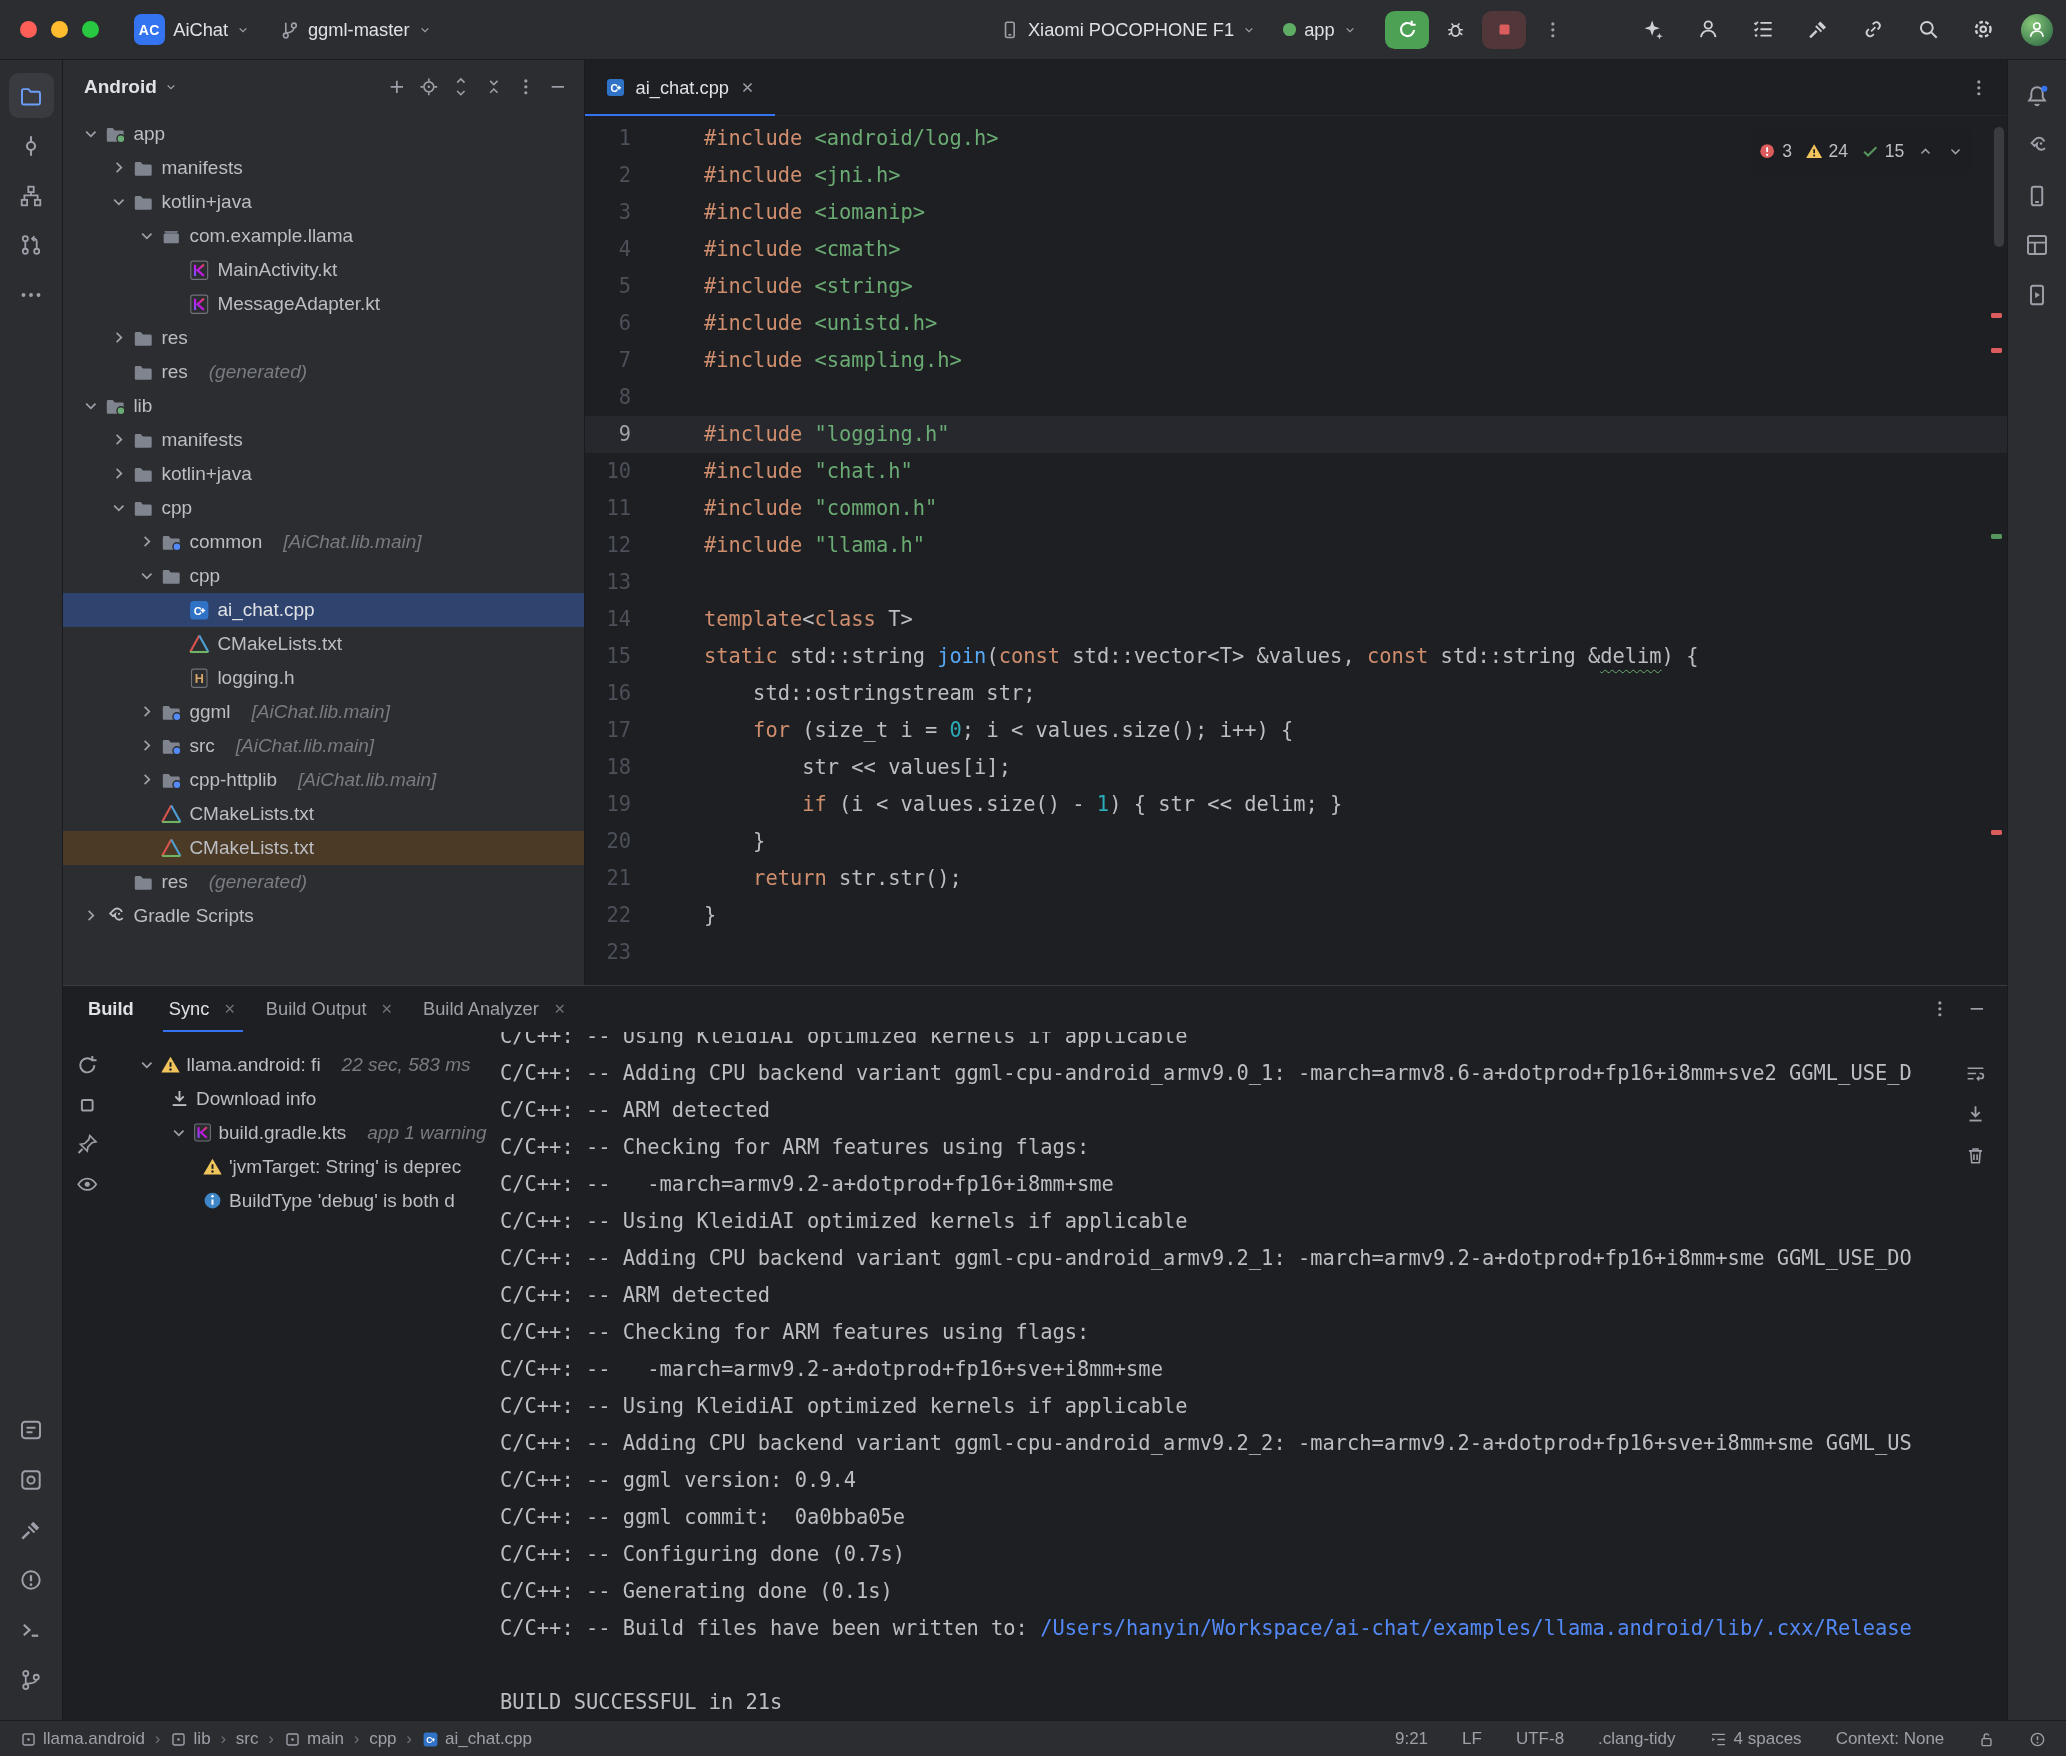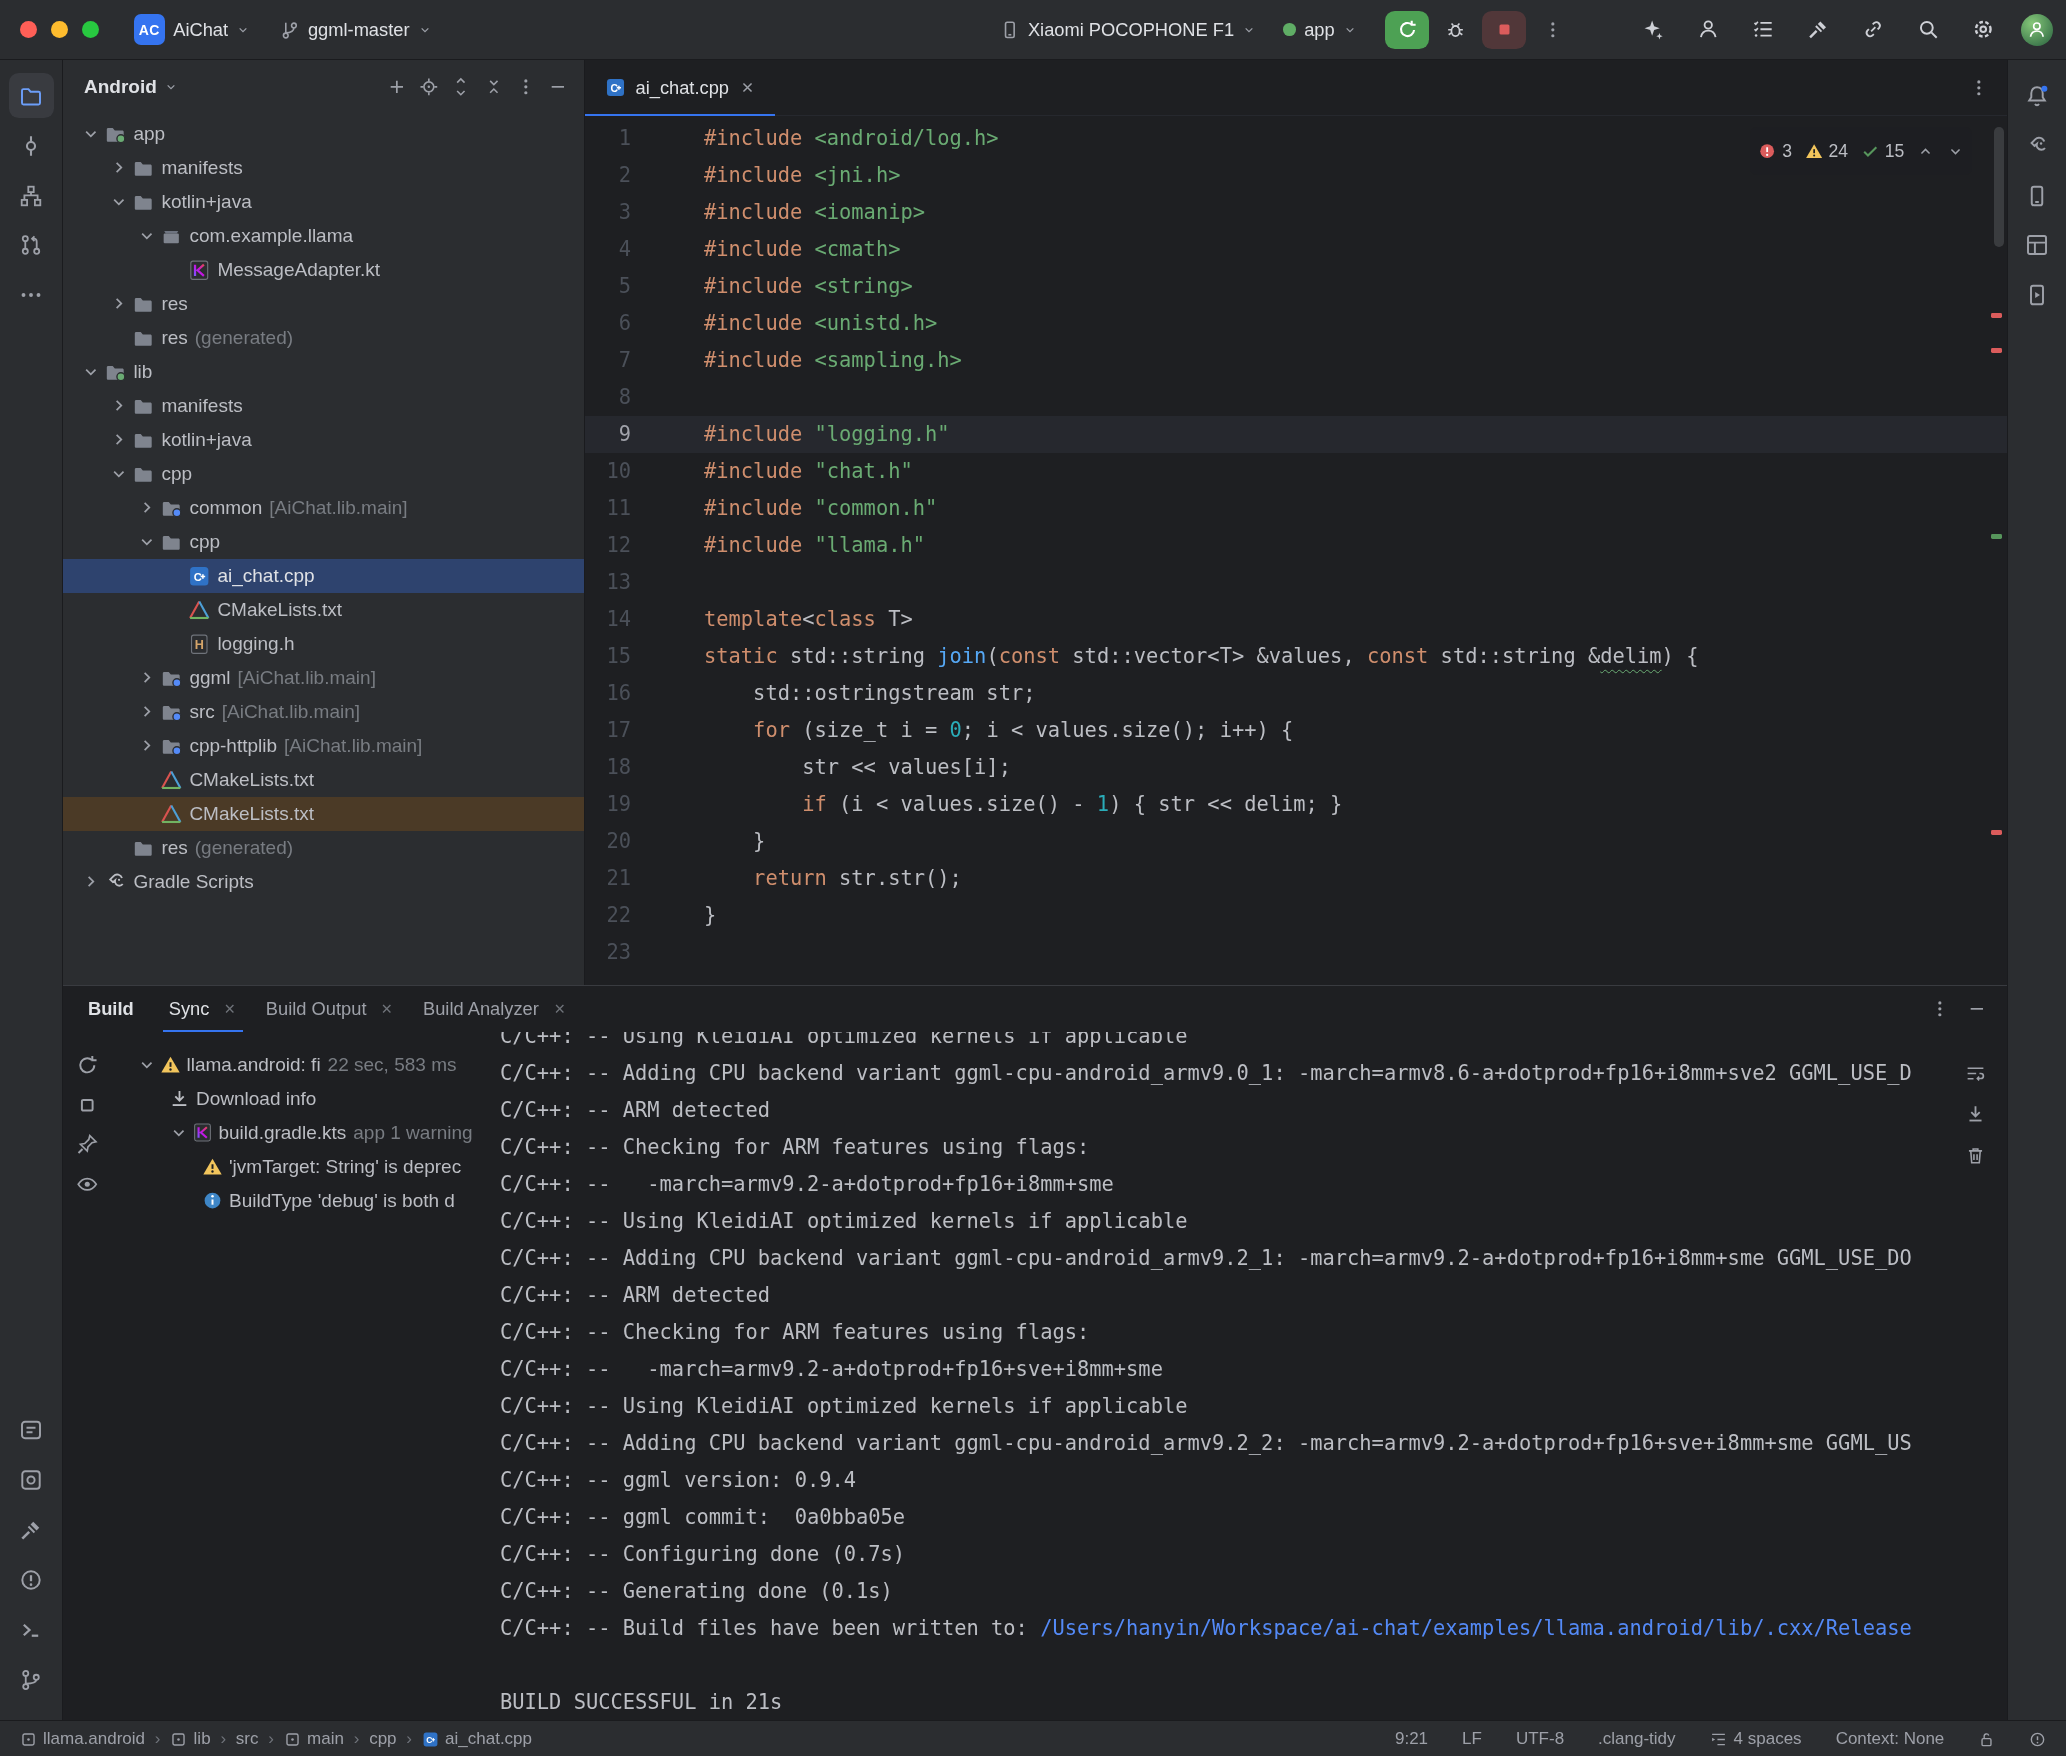--- a/index.html
+++ b/index.html
@@ -48,21 +48,21 @@
   .pp-title{display:flex;align-items:center;gap:7px;font-size:19px;font-weight:600;color:#DFE1E5;}
   .pp-actions{margin-left:auto;display:flex;gap:2.8px;color:#9DA0A8;}
   .pp-actions .pbtn{width:29.5px;height:29.5px;border-radius:5.6px;display:flex;align-items:center;justify-content:center;}
   .pp-actions .pbtn svg{width:19.7px;height:19.7px;}
   .tree{flex:1;padding-top:4.2px;font-size:19px;overflow:hidden;}
   .tree-row{height:34px;display:flex;align-items:center;white-space:nowrap;overflow:hidden;}
   .tree-row .tw{width:22.5px;height:22.5px;display:flex;align-items:center;justify-content:center;color:#9DA0A8;flex:none;}
   .tree-row .tw svg{width:19.7px;height:19.7px;}
   .tree-row .icon{width:22.5px;height:22.5px;margin:0 7px 0 1.4px;}
   .tree-row .tl{color:#BCBEC4;}
-  .tree-row .ts{color:#787C82;margin-left:7px;}
+  .tree-row .ts{color:#787C82;margin-left:21px;font-style:italic;}
   .tree-row.selected{background:#2E436E;}
   .tree-row.selected .tl{color:#DFE1E5;}
   .tree-row.highlighted{background:#4B3A26;}
 
   
   .editor{flex:1;background:#1E1F22;display:flex;flex-direction:column;position:relative;min-width:0;}
   .tabbar{height:56px;display:flex;align-items:center;border-bottom:0.7px solid #26282E;flex:none;}
   .tab{height:100%;display:flex;align-items:center;gap:9.8px;padding:0 19.7px;font-size:18.3px;color:#DFE1E5;position:relative;}
   .tab.active::after{content:"";position:absolute;left:0;right:0;bottom:-0.7px;height:2.1px;background:#3574F0;}
   .tab .close{color:#9DA0A8;}
@@ -448,20 +448,37 @@
                     <path d="M4.2 6.2 8 10l3.8-3.8" stroke="currentColor" stroke-width="1.4"></path>
                   </svg>
                 </span>
                 <span class="icon">
                   <svg viewBox="0 0 16 16" fill="none">
                     <path d="M3 4.2h10l-1.1 1.9H4.1z" fill="#6E7480"></path>
                     <rect x="2.6" y="6.1" width="10.8" height="6.9" rx=".8" fill="#7F848E"></rect>
                   </svg>
                 </span>
                 <span class="tl">com.example.llama</span>
+              </div>
+              <div class="tree-row " style="padding-left:101px">
+                <span class="tw"></span>
+                <span class="icon">
+                  <svg viewBox="0 0 16 16" fill="none">
+                    <rect x="2" y="1.5" width="12" height="13" rx="1.5" fill="#2B2D30" stroke="#6F737A" stroke-width=".8"></rect>
+                    <defs>
+                      <linearGradient id="kgr" x1="0" y1="1" x2="1" y2="0">
+                        <stop offset="0" stop-color="#7F52FF"></stop>
+                        <stop offset=".5" stop-color="#C711E1"></stop>
+                        <stop offset="1" stop-color="#E44857"></stop>
+                      </linearGradient>
+                    </defs>
+                    <path d="M5 4v8M11.3 4 6.8 8l4.5 4" stroke="url(#kgr)" stroke-width="1.6"></path>
+                  </svg>
+                </span>
+                <span class="tl">MainActivity.kt</span>
               </div>
               <div class="tree-row " style="padding-left:101px">
                 <span class="tw"></span>
                 <span class="icon">
                   <svg viewBox="0 0 16 16" fill="none">
                     <rect x="2" y="1.5" width="12" height="13" rx="1.5" fill="#2B2D30" stroke="#6F737A" stroke-width=".8"></rect>
                     <defs>
                       <linearGradient id="kgr" x1="0" y1="1" x2="1" y2="0">
                         <stop offset="0" stop-color="#7F52FF"></stop>
                         <stop offset=".5" stop-color="#C711E1"></stop>

